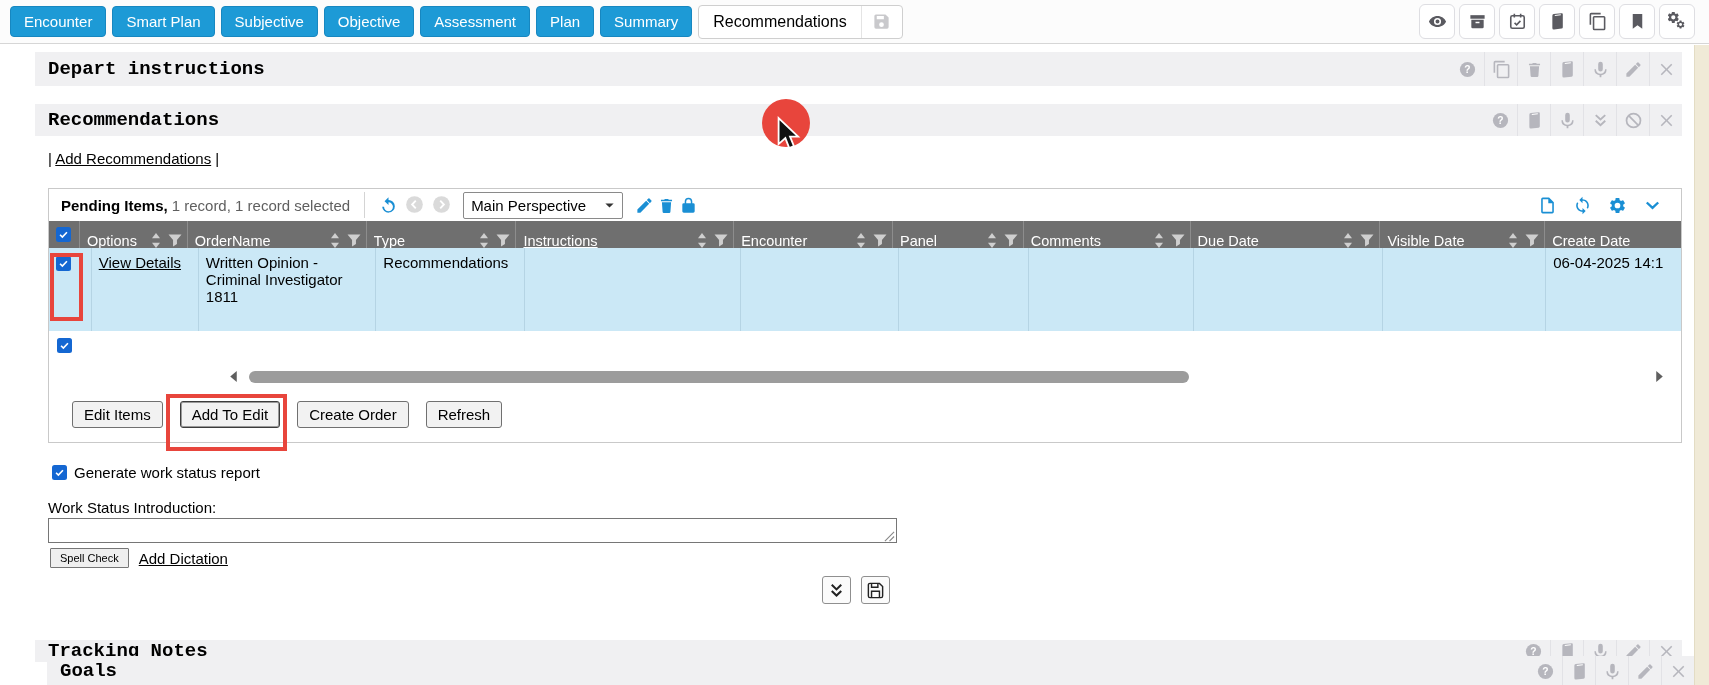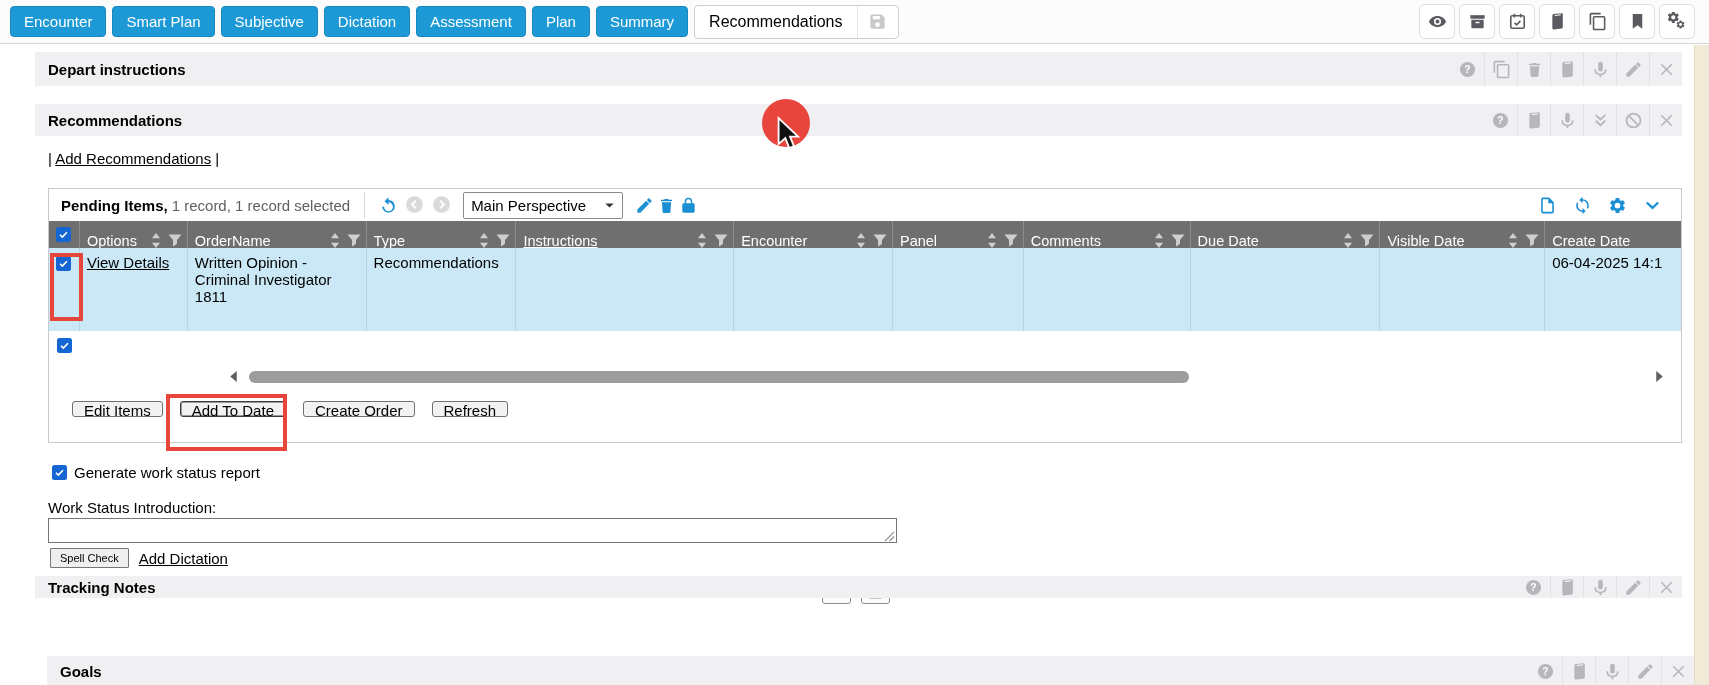--- a/index.html
+++ b/index.html
@@ -38,21 +38,21 @@
     width:36px; height:35px; display:inline-flex; align-items:center; justify-content:center; cursor:pointer;
   }
   .ibtn svg { width:19px; height:19px; }
   
   .gutter { position:absolute; left:1694px; top:45px; width:15px; height:640px; background:#f0ead7; border-left:1px solid #e3dcc4; }
   
   .bar {
     position:absolute; left:35px; width:1647px; background:#f0f0f2;
     display:flex; align-items:center; padding-left:13px;
   }
-  .bar .title { font-size:15px; font-weight:bold; }
+  .bar .title { font-size:19px; font-weight:bold;font-family:Liberation Mono, monospace; }
   .bar .icons { margin-left:auto; display:flex; height:100%; }
   .icell {
     width:33px; height:100%; display:flex; align-items:center; justify-content:center;
     border-left:1px solid #e2e2e6; color:#b6b6bd; cursor:pointer;
   }
   .icell:first-child { border-left:none; }
   .icell svg { width:17px; height:17px; }
   
   .addrec { position:absolute; left:48px; top:150px; font-size:15px; }
   .addrec a { color:#000; text-decoration:underline; cursor:pointer; }
@@ -86,21 +86,21 @@
   .gcell a { color:#000; text-decoration:underline; cursor:pointer; }
   .gfoot { height:30px; background:#fff; display:flex; align-items:center; }
   .gfoot .cbwrap { margin-left:8px; }
   
   .hscroll { position:relative; height:20px; margin-top:6px; }
   .sarrow { position:absolute; top:3px; width:13px; height:13px; color:#5f5f5f; cursor:pointer; }
   .sthumb { position:absolute; left:200px; top:4px; width:940px; height:12px; border-radius:6px; background:#9c9c9c; cursor:pointer; }
   
   .abuttons { display:flex; gap:17px; margin:14px 0 0 23px; }
   .abtn {
-    font-size:15px; height:16px; padding:0 11px; background:#f2f2f2;
+    font-size:15px; height:27px; padding:0 11px; background:#f2f2f2;
     border:1px solid #707070; border-radius:3px; color:#000; cursor:pointer;
   }
   .abtn.hl { border-color:#3c3c3c; box-shadow: inset 0 0 0 1px #9a9a9a; }
   
   .cbx { width:15px; height:15px; background:#1467d2; border-radius:2.5px; display:inline-flex; align-items:center; justify-content:center; cursor:pointer; }
   .cbx svg { width:11px; height:11px; }
   
   .genrow { position:absolute; left:52px; top:464px; display:flex; align-items:center; gap:7px; font-size:15px; }
   .wsilabel { position:absolute; left:48px; top:499px; font-size:15px; }
   .wsita {
@@ -124,21 +124,21 @@
   .cursor { position:absolute; left:776px; top:116px; width:26px; height:38px; pointer-events:none; }
 </style>
 </head>
 <body>
 
 <div class="topbar">
   <div class="tabs" id="nav-tabs">
       <button class="tab">Encounter</button>
       <button class="tab">Smart Plan</button>
       <button class="tab">Subjective</button>
-      <button class="tab">Dictation</button>
+      <button class="tab">Objective</button>
       <button class="tab">Assessment</button>
       <button class="tab">Plan</button>
       <button class="tab">Summary</button>
     </div>
   <div class="tab-active">
     <span class="lbl">Recommendations</span>
     <span class="sep"></span>
     <span class="icn">
         <svg viewBox="0 0 24 24" fill="currentColor" style="width:100%;height:100%;max-width:19px;max-height:19px;">
           <path d="M17 3H5a2 2 0 00-2 2v14a2 2 0 002 2h14a2 2 0 002-2V7l-4-4zm-5 16a3 3 0 110-6 3 3 0 010 6zm3-10H6V5h9v4z"></path>
@@ -513,21 +513,21 @@
     </div>
 
   <div class="grow" id="grid-row">
     <span class="rcb">
         <span class="cbx">
           <svg viewBox="0 0 24 24">
             <path fill="none" stroke="#fff" stroke-width="3.6" d="M4.5 12.5l5 5L19.5 7"></path>
           </svg>
         </span>
       </span>
-  <span class="gcell" style="width: 108px;"><a>View Details</a></span>
+  <span class="gcell" style="width: 108px; margin-left: 12px;"><a>View Details</a></span>
       <span class="gcell" style="width: 179px;">Written Opinion - Criminal Investigator 1811</span>
       <span class="gcell" style="width: 150px;">Recommendations</span>
       <span class="gcell" style="width: 218px;"></span>
       <span class="gcell" style="width: 159px;"></span>
       <span class="gcell" style="width: 131px;"></span>
       <span class="gcell" style="width: 167px;"></span>
       <span class="gcell" style="width: 190px;"></span>
       <span class="gcell" style="width: 165px;"></span>
       <span class="gcell" style="width: 137px; white-space: nowrap;">06-04-2025 14:1</span>
     </div>
@@ -545,21 +545,21 @@
         <path d="M9 1L3 6l6 5z" fill="#5f5f5f"></path>
       </svg>
     <span class="sthumb"></span>
     <svg class="sarrow" style="left:1604px;" viewBox="0 0 12 12">
         <path d="M3 1l6 5-6 5z" fill="#5f5f5f"></path>
       </svg>
   </div>
 
   <div class="abuttons" id="action-buttons">
       <button class="abtn">Edit Items</button>
-      <button class="abtn hl">Add To Date</button>
+      <button class="abtn hl">Add To Edit</button>
       <button class="abtn">Create Order</button>
       <button class="abtn">Refresh</button>
     </div>
 </div>
 
 <div class="genrow">
   <span class="cbx">
       <svg viewBox="0 0 24 24">
         <path fill="none" stroke="#fff" stroke-width="3.6" d="M4.5 12.5l5 5L19.5 7"></path>
       </svg>
@@ -589,21 +589,21 @@
   <span class="cbtn">
       <svg viewBox="0 0 24 24" fill="currentColor" style="width:100%;height:100%;max-width:19px;max-height:19px;">
         <g fill="none" stroke="currentColor" stroke-width="1.8">
           <path d="M17 3H5a2 2 0 00-2 2v14a2 2 0 002 2h14a2 2 0 002-2V7z"></path>
           <path d="M7 3v5h8V3M7 21v-8h10v8"></path>
         </g>
       </svg>
     </span>
 </div>
 
-<div class="bar" style="top:576px;height:22px;">
+<div class="bar" style="top:640px;height:22px;">
   <span class="title">Tracking Notes</span>
   <span class="icons">
       <span class="icell">
         <svg viewBox="0 0 24 24" fill="currentColor" style="width:100%;height:100%;max-width:19px;max-height:19px;">
           <circle cx="12" cy="12" r="9.6"></circle>
           <text x="12" y="16.4" text-anchor="middle" font-size="13" font-weight="bold" fill="#fff" font-family="Liberation Sans,sans-serif">?</text>
         </svg>
       </span>
       <span class="icell">
         <svg viewBox="0 0 24 24" fill="currentColor" style="width:100%;height:100%;max-width:19px;max-height:19px;">

